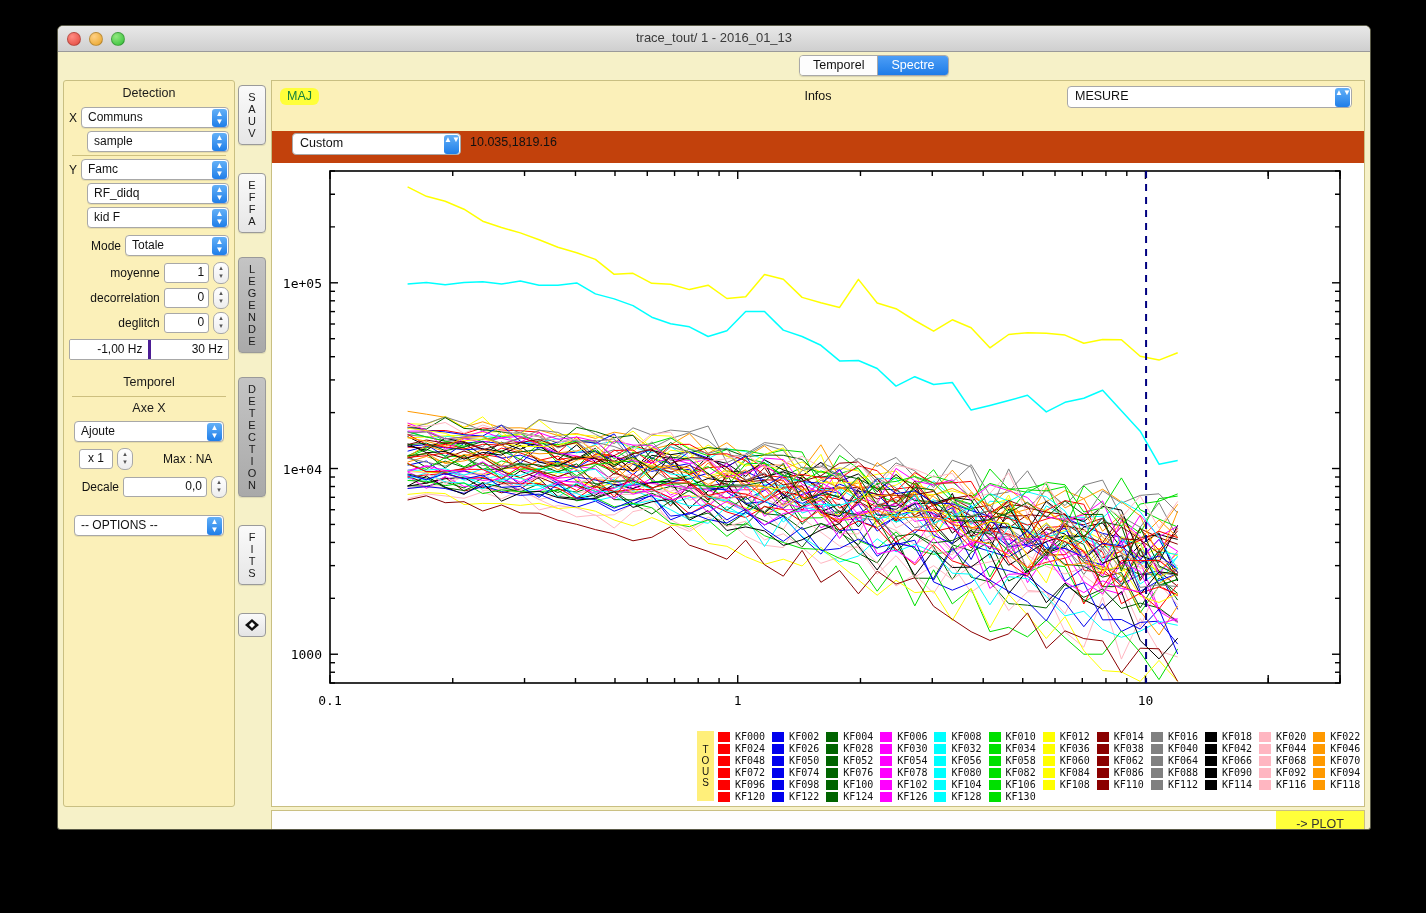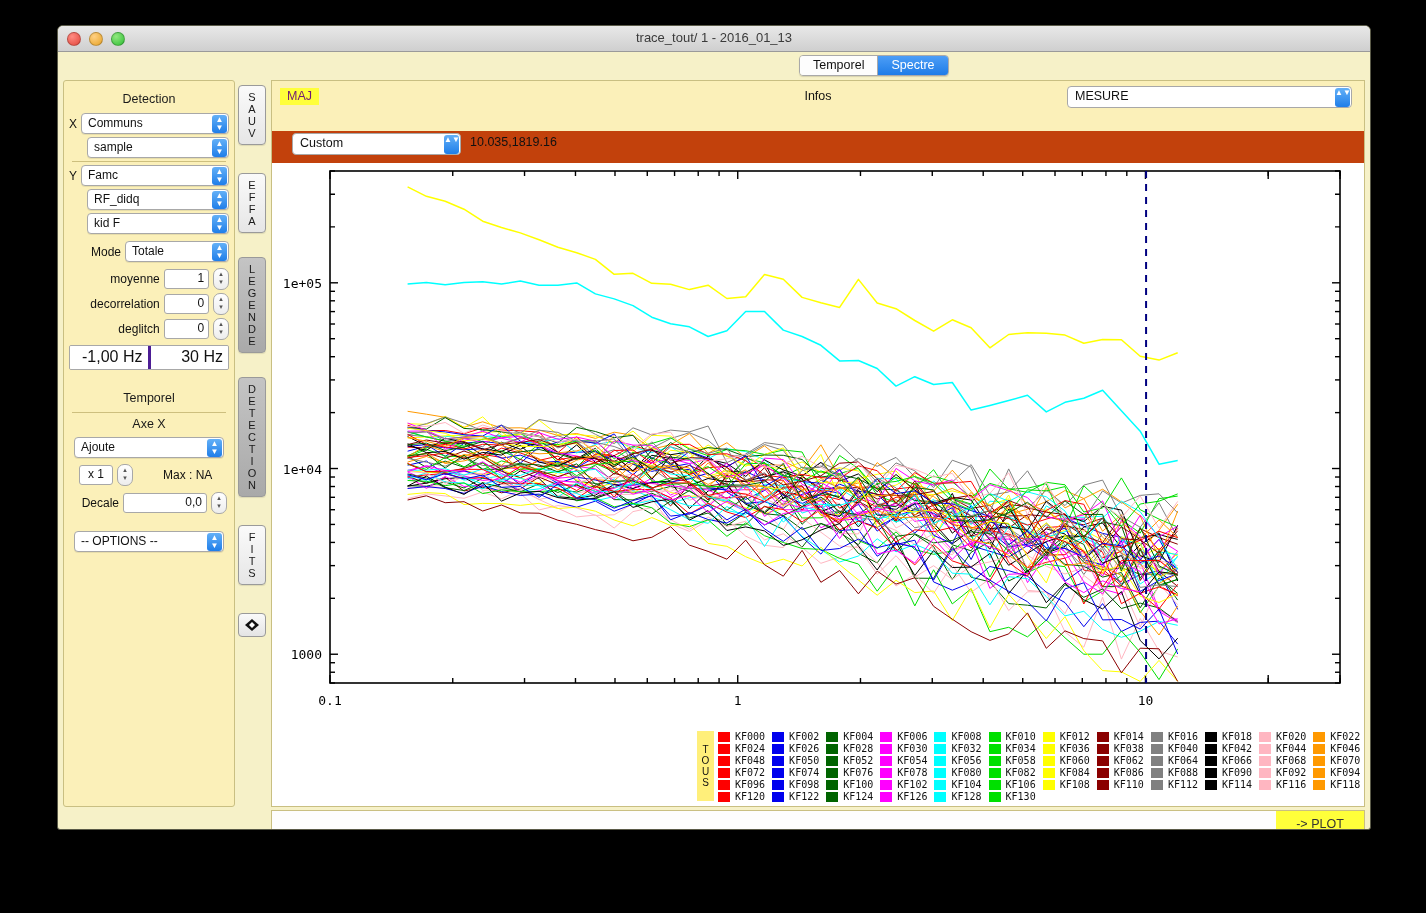--- a/index.html
+++ b/index.html
@@ -28,62 +28,62 @@
   .tab{padding:2px 13px 3px;font-size:12.5px;background:#fdfdfd;color:#111;cursor:default;}
   .tab+.tab{border-left:1px solid #a9a9a9;}
   .tab.active{background:linear-gradient(#4d9ef6,#1e7ce8);color:#fff;}
 
   
   #body{position:absolute;left:0;top:51px;right:0;bottom:0;}
 
   
   #leftpanel{position:absolute;left:5px;top:3px;width:170px;height:725px;
     background:#fbf0b9;border:1px solid #c9bf82;border-radius:3px;}
-  .sect-title{text-align:center;font-size:12.5px;color:#1a1a1a;padding:11px 0 4px;}
+  .sect-title{text-align:center;font-size:12.5px;color:#1a1a1a;padding:5px 0 4px;}
   .hr{height:1px;background:#cdbf7e;margin:3px 8px;}
   .row{display:flex;align-items:center;margin:3px 5px;gap:4px;}
   .rlabel{font-size:12px;color:#111;}
 
   .sel{position:relative;flex:1;height:19px;background:#fff;border:1px solid #a8a8a8;
     border-radius:4px;box-shadow:0 1px 0 rgba(0,0,0,.08);}
   .sel span{position:absolute;left:6px;top:2px;font-size:12px;color:#111;}
   .sel .arrow{position:absolute;right:1px;top:1px;width:15px;height:17px;
     background:linear-gradient(#63b0f7,#1f7ee9);border-radius:3px;
     color:#fff;font-size:8px;line-height:8px;text-align:center;padding-top:1px;}
   .sel .arrow i{font-style:normal;display:block;}
 
   .numf{height:17px;background:#fff;border:1px solid #a8a8a8;border-radius:3px;
     font-size:12px;color:#111;text-align:right;padding:1px 4px 0 0;}
   .stepper{width:14px;height:19px;border:1px solid #a8a8a8;border-radius:7px;
     background:linear-gradient(#fff,#ededed);font-size:7px;line-height:8px;
     text-align:center;color:#555;padding-top:1px;}
   .stepper i{font-style:normal;display:block;}
 
   .hzbar{display:flex;margin:5px 5px;border:1px solid #a8a8a8;border-radius:2px;overflow:hidden;}
-  .hzbar div{flex:1;background:#fff;font-size:16px;color:#111;padding:2px 5px 3px 0;text-align:right;}
+  .hzbar div{flex:1;background:#fff;font-size:12px;color:#111;padding:2px 5px 3px 0;text-align:right;}
   .hzbar div+div{border-left:3px solid #4c1d95;}
 
   
   #vstrip{position:absolute;left:180px;top:3px;width:28px;height:725px;}
   .vtab{width:26px;border:1px solid #9a9a9a;border-radius:4px;
     background:linear-gradient(#fafafa,#e6e6e6);
     display:flex;flex-direction:column;align-items:center;justify-content:center;
     font-size:11px;color:#1a1a1a;line-height:12px;padding:5px 0;
     box-shadow:0 1px 1px rgba(0,0,0,.1);}
   .vtab.on{background:linear-gradient(#c4c4c4,#a9a9a9);}
   .vtab b{font-weight:normal;display:block;}
   #diamond{width:26px;height:22px;border:1px solid #9a9a9a;border-radius:4px;
     background:linear-gradient(#fafafa,#e4e4e4);display:flex;align-items:center;justify-content:center;}
 
   
   #main{position:absolute;left:213px;top:3px;right:5px;height:725px;
     background:#fff;border:1px solid #c9bf82;}
   #toolbar{position:relative;height:50px;background:#fbf0b9;}
   #maj{position:absolute;left:8px;top:7px;background:#ffff3a;font-size:12.5px;
-    color:#701a75;padding:1px 7px 2px;}
+    color:#15803d;padding:1px 7px 2px;border-radius:6px;}
   #infos{position:absolute;left:0;right:0;top:8px;text-align:center;font-size:12.5px;color:#111;}
   #mesure{position:absolute;right:12px;top:5px;width:283px;height:20px;
     background:#fff;border:1px solid #a8a8a8;border-radius:4px;}
   #mesure span{position:absolute;left:7px;top:2px;font-size:12.5px;color:#111;}
   #mesure .arrow{position:absolute;right:1px;top:1px;width:15px;height:18px;
     background:linear-gradient(#63b0f7,#1f7ee9);border-radius:3px;color:#fff;
     font-size:8px;line-height:8px;text-align:center;padding-top:1px;}
 
   #custrow{position:absolute;left:0;top:50px;height:32px;right:0;background:#c2410c;}
   #custom{position:absolute;left:20px;top:2px;width:167px;height:20px;

